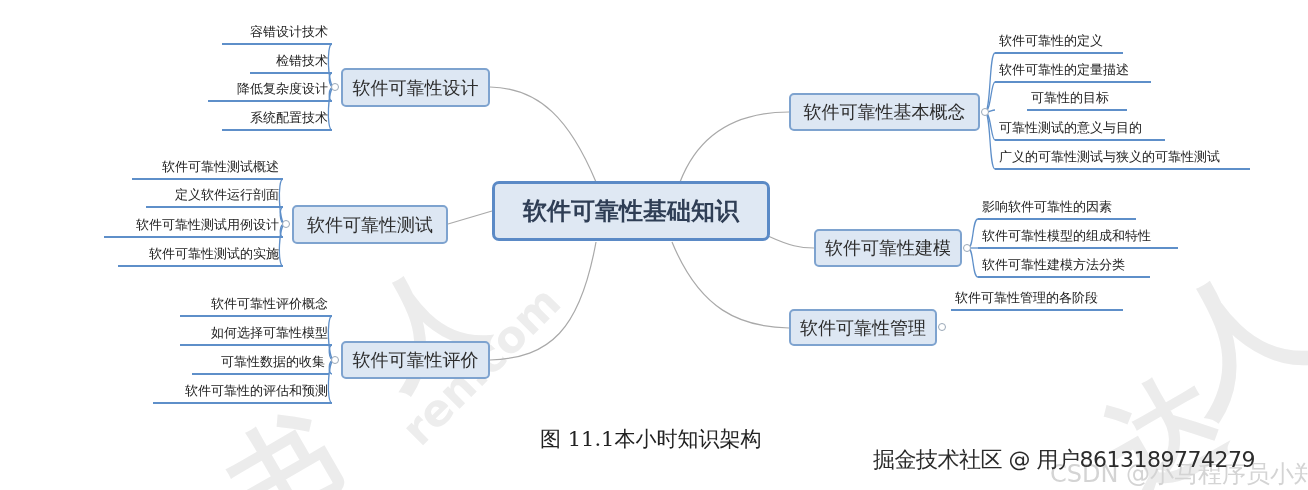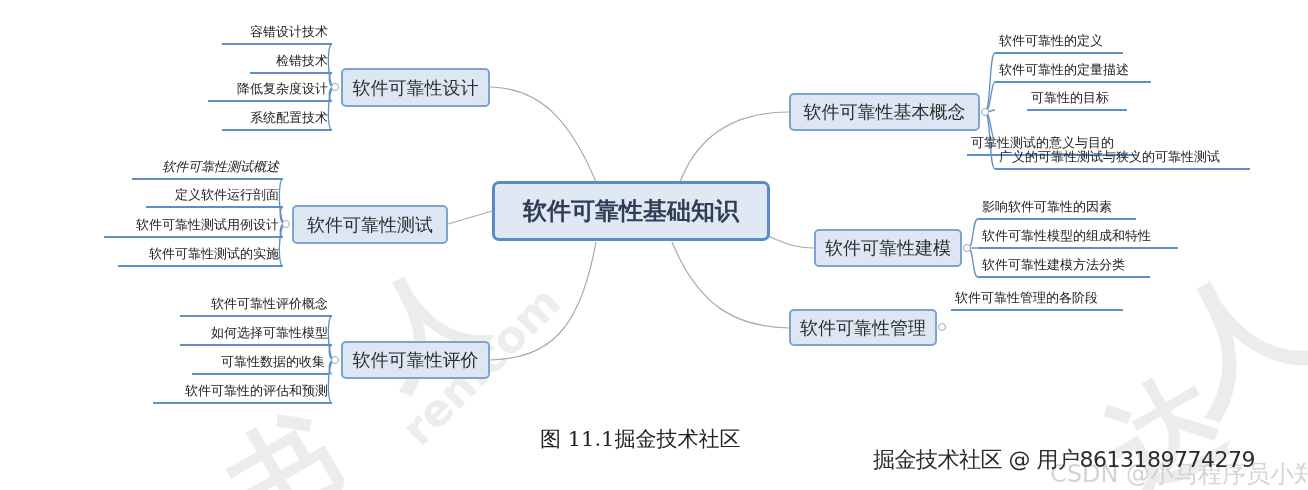--- a/index.html
+++ b/index.html
@@ -113,40 +113,40 @@
 <div class="node branch" style="left:789px; top:309px; width:148px; height:37px;">
   <span>软件可靠性管理</span>
 </div>
 <div class="dot" style="left:938px; top:323px;"></div>
 
 <div class="leaf left" style="left:222px; top:21px; width:110px;">容错设计技术</div>
 <div class="leaf left" style="left:250px; top:50px; width:82px;">检错技术</div>
 <div class="leaf left" style="left:208px; top:78px; width:124px;">降低复杂度设计</div>
 <div class="leaf left" style="left:222px; top:107px; width:110px;">系统配置技术</div>
 
-<div class="leaf left" style="left:132px; top:156px; width:151px;font-style:italic;">软件可靠性测试概述</div>
+<div class="leaf left" style="left:132px; top:156px; width:151px;">软件可靠性测试概述</div>
 <div class="leaf left" style="left:146px; top:184px; width:137px;">定义软件运行剖面</div>
 <div class="leaf left" style="left:104px; top:214px; width:179px;">软件可靠性测试用例设计</div>
 <div class="leaf left" style="left:118px; top:243px; width:165px;">软件可靠性测试的实施</div>
 
 <div class="leaf left" style="left:180px; top:293px; width:152px;">软件可靠性评价概念</div>
 <div class="leaf left" style="left:180px; top:322px; width:152px;">如何选择可靠性模型</div>
 <div class="leaf left" style="left:192px; top:351px; width:137px;">可靠性数据的收集</div>
 <div class="leaf left" style="left:153px; top:380px; width:179px;">软件可靠性的评估和预测</div>
 
 <div class="leaf" style="left:995px; top:30px; width:128px;">软件可靠性的定义</div>
 <div class="leaf" style="left:995px; top:59px; width:156px;">软件可靠性的定量描述</div>
 <div class="leaf" style="left:995px; top:87px; width:100px;margin-left:32px;">可靠性的目标</div>
-<div class="leaf" style="left:967px; top:117px; width:170px;margin-top:15px;">可靠性测试的意义与目的</div>
+<div class="leaf" style="left:995px; top:117px; width:170px;">可靠性测试的意义与目的</div>
 <div class="leaf" style="left:995px; top:146px; width:255px;">广义的可靠性测试与狭义的可靠性测试</div>
 
 <div class="leaf" style="left:978px; top:196px; width:158px;">影响软件可靠性的因素</div>
 <div class="leaf" style="left:978px; top:225px; width:200px;">软件可靠性模型的组成和特性</div>
 <div class="leaf" style="left:978px; top:254px; width:172px;">软件可靠性建模方法分类</div>
 
 <div class="leaf" style="left:951px; top:287px; width:172px;">软件可靠性管理的各阶段</div>
 
 <div class="caption">
-  <span class="num">图 11.1</span><span>掘金技术社区</span>
+  <span class="num">图 11.1</span><span>本小时知识架构</span>
 </div>
 
 <div class="credit2">CSDN @小马程序员小郑</div>
 <div class="credit">掘金技术社区 @ 用户8613189774279</div>
 
 </body></html>

